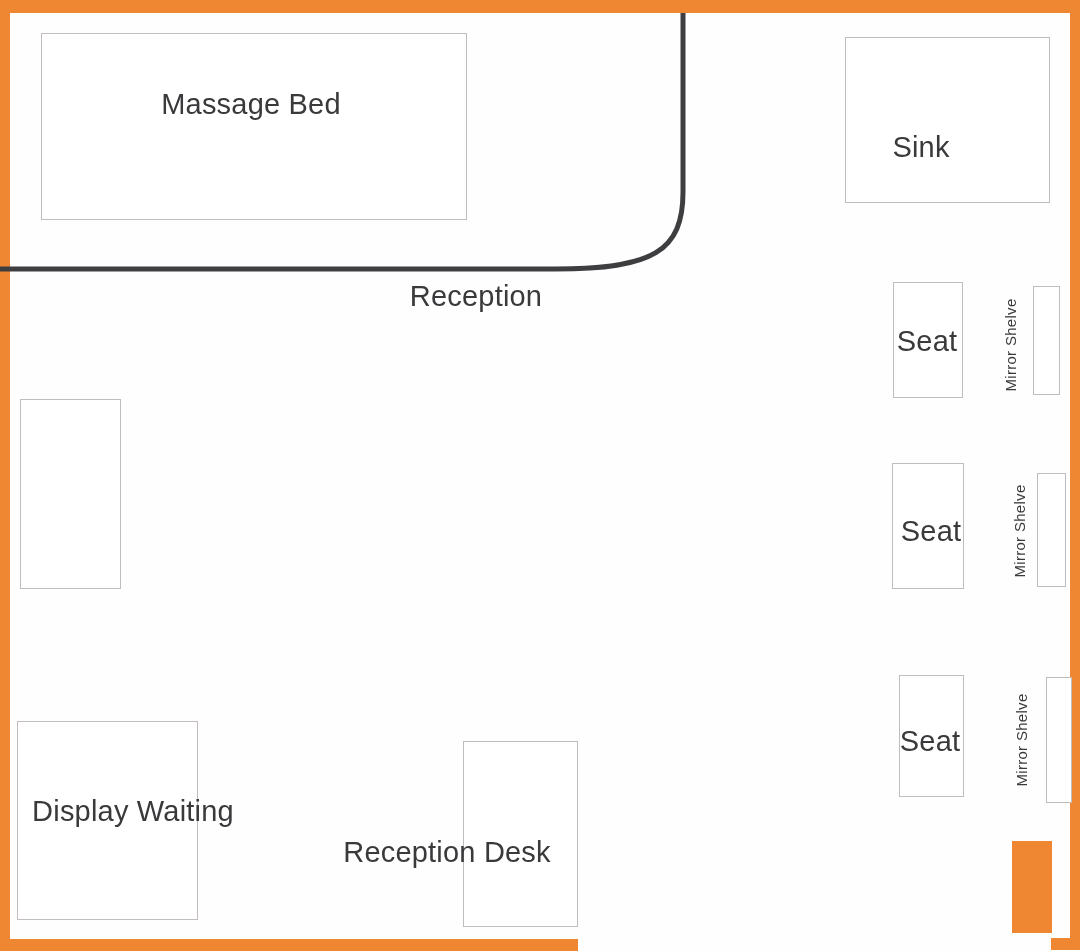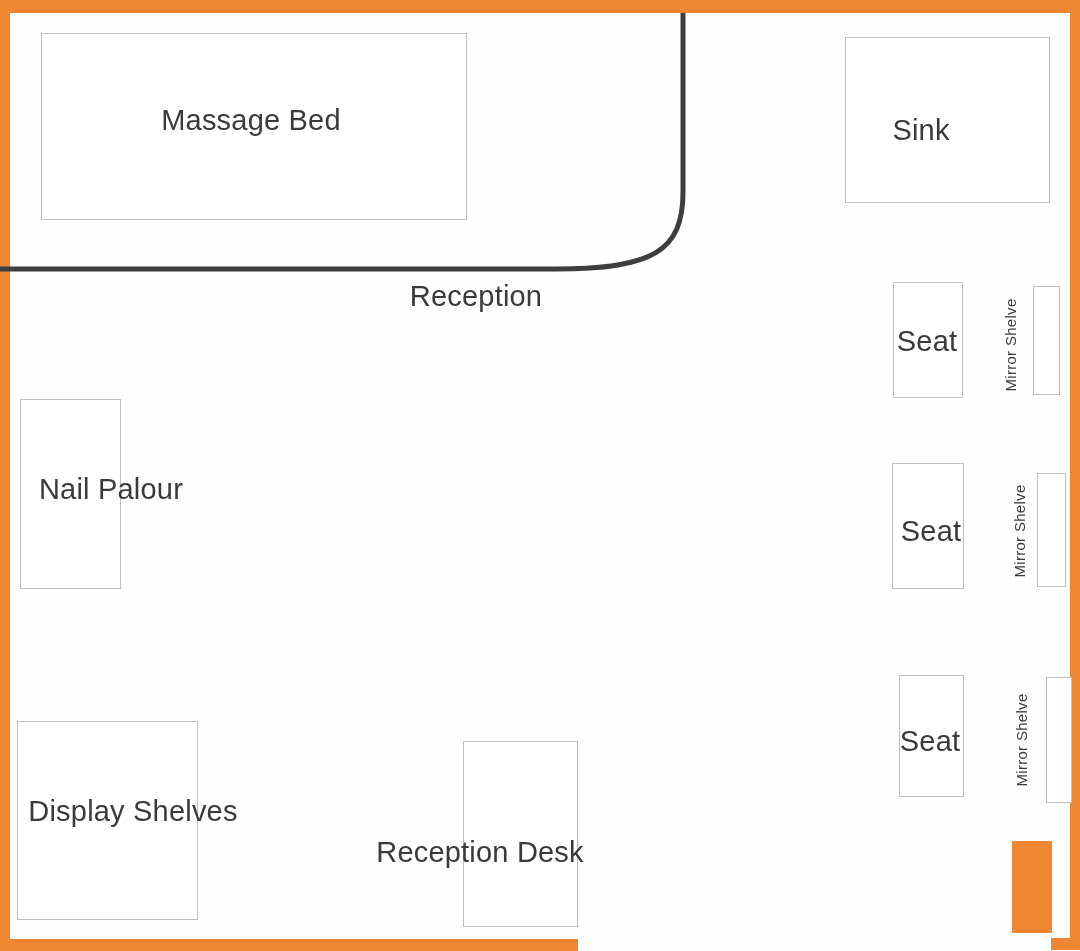--- a/index.html
+++ b/index.html
@@ -32,26 +32,26 @@
   .seat-2{left:892px;top:463px;width:72px;height:126px;}
   .seat-3{left:899px;top:675px;width:65px;height:122px;}
   .mirror-rect-1{left:1033px;top:286px;width:27px;height:109px;}
   .mirror-rect-2{left:1037px;top:473px;width:29px;height:114px;}
   .mirror-rect-3{left:1046px;top:677px;width:26px;height:126px;}
   .waiting-rect{position:absolute;left:1012px;top:841px;width:40px;height:92px;background:var(--wall);}
   .lbl{
     position:absolute;transform:translate(-50%,-50%);white-space:nowrap;
     font-size:29px;color:var(--text);letter-spacing:0.2px;
   }
-  .lbl-massage-bed{left:251px;top:120px;}
-  .lbl-sink{left:921px;top:130px;text-align:center;}
+  .lbl-massage-bed{left:251px;top:104px;}
+  .lbl-sink{left:921px;top:147px;text-align:center;}
   .lbl-partition{left:476px;top:296px;}
   .lbl-nail-parlour{left:111px;top:489px;}
   .lbl-display-shelves{left:133px;top:811px;}
-  .lbl-reception-desk{left:447px;top:852px;margin-left:33px;}
+  .lbl-reception-desk{left:447px;top:852px;}
   .lbl-waiting-area{left:935px;top:903px;}
   .lbl-seat-1{left:927px;top:341px;}
   .lbl-seat-2{left:931px;top:531px;}
   .lbl-seat-3{left:930px;top:741px;}
   .lbl-mirror{font-size:15px;transform:translate(-50%,-50%) rotate(-90deg);letter-spacing:0.3px;}
   .lbl-mirror-1{left:1010px;top:345px;}
   .lbl-mirror-2{left:1019px;top:531px;}
   .lbl-mirror-3{left:1021px;top:740px;}
   .partition-svg{position:absolute;left:0;top:0;width:1080px;height:951px;pointer-events:none;}
   .partition-path{stroke:var(--partition);stroke-width:5;fill:none;stroke-linecap:butt;}
@@ -80,23 +80,22 @@
   <div class="furn seat-2"></div>
   <div class="furn seat-3"></div>
   <div class="furn mirror-rect-1"></div>
   <div class="furn mirror-rect-2"></div>
   <div class="furn mirror-rect-3"></div>
   <div class="waiting-rect"></div>
 
   <div class="lbl lbl-massage-bed">Massage Bed</div>
   <div class="lbl lbl-sink">Sink</div>
   <div class="lbl lbl-partition">Reception</div>
-  <div class="lbl lbl-nail-parlour">Nail Palour</div>
   <div class="lbl lbl-seat-1">Seat</div>
   <div class="lbl lbl-seat-2">Seat</div>
   <div class="lbl lbl-seat-3">Seat</div>
   <div class="lbl lbl-mirror lbl-mirror-1">Mirror Shelve</div>
   <div class="lbl lbl-mirror lbl-mirror-2">Mirror Shelve</div>
   <div class="lbl lbl-mirror lbl-mirror-3">Mirror Shelve</div>
-  <div class="lbl lbl-display-shelves">Display Shelves</div>
+  <div class="lbl lbl-display-shelves">Display Waiting</div>
   <div class="lbl lbl-reception-desk">Reception Desk</div>
 
 </div>
 
 </body></html>

